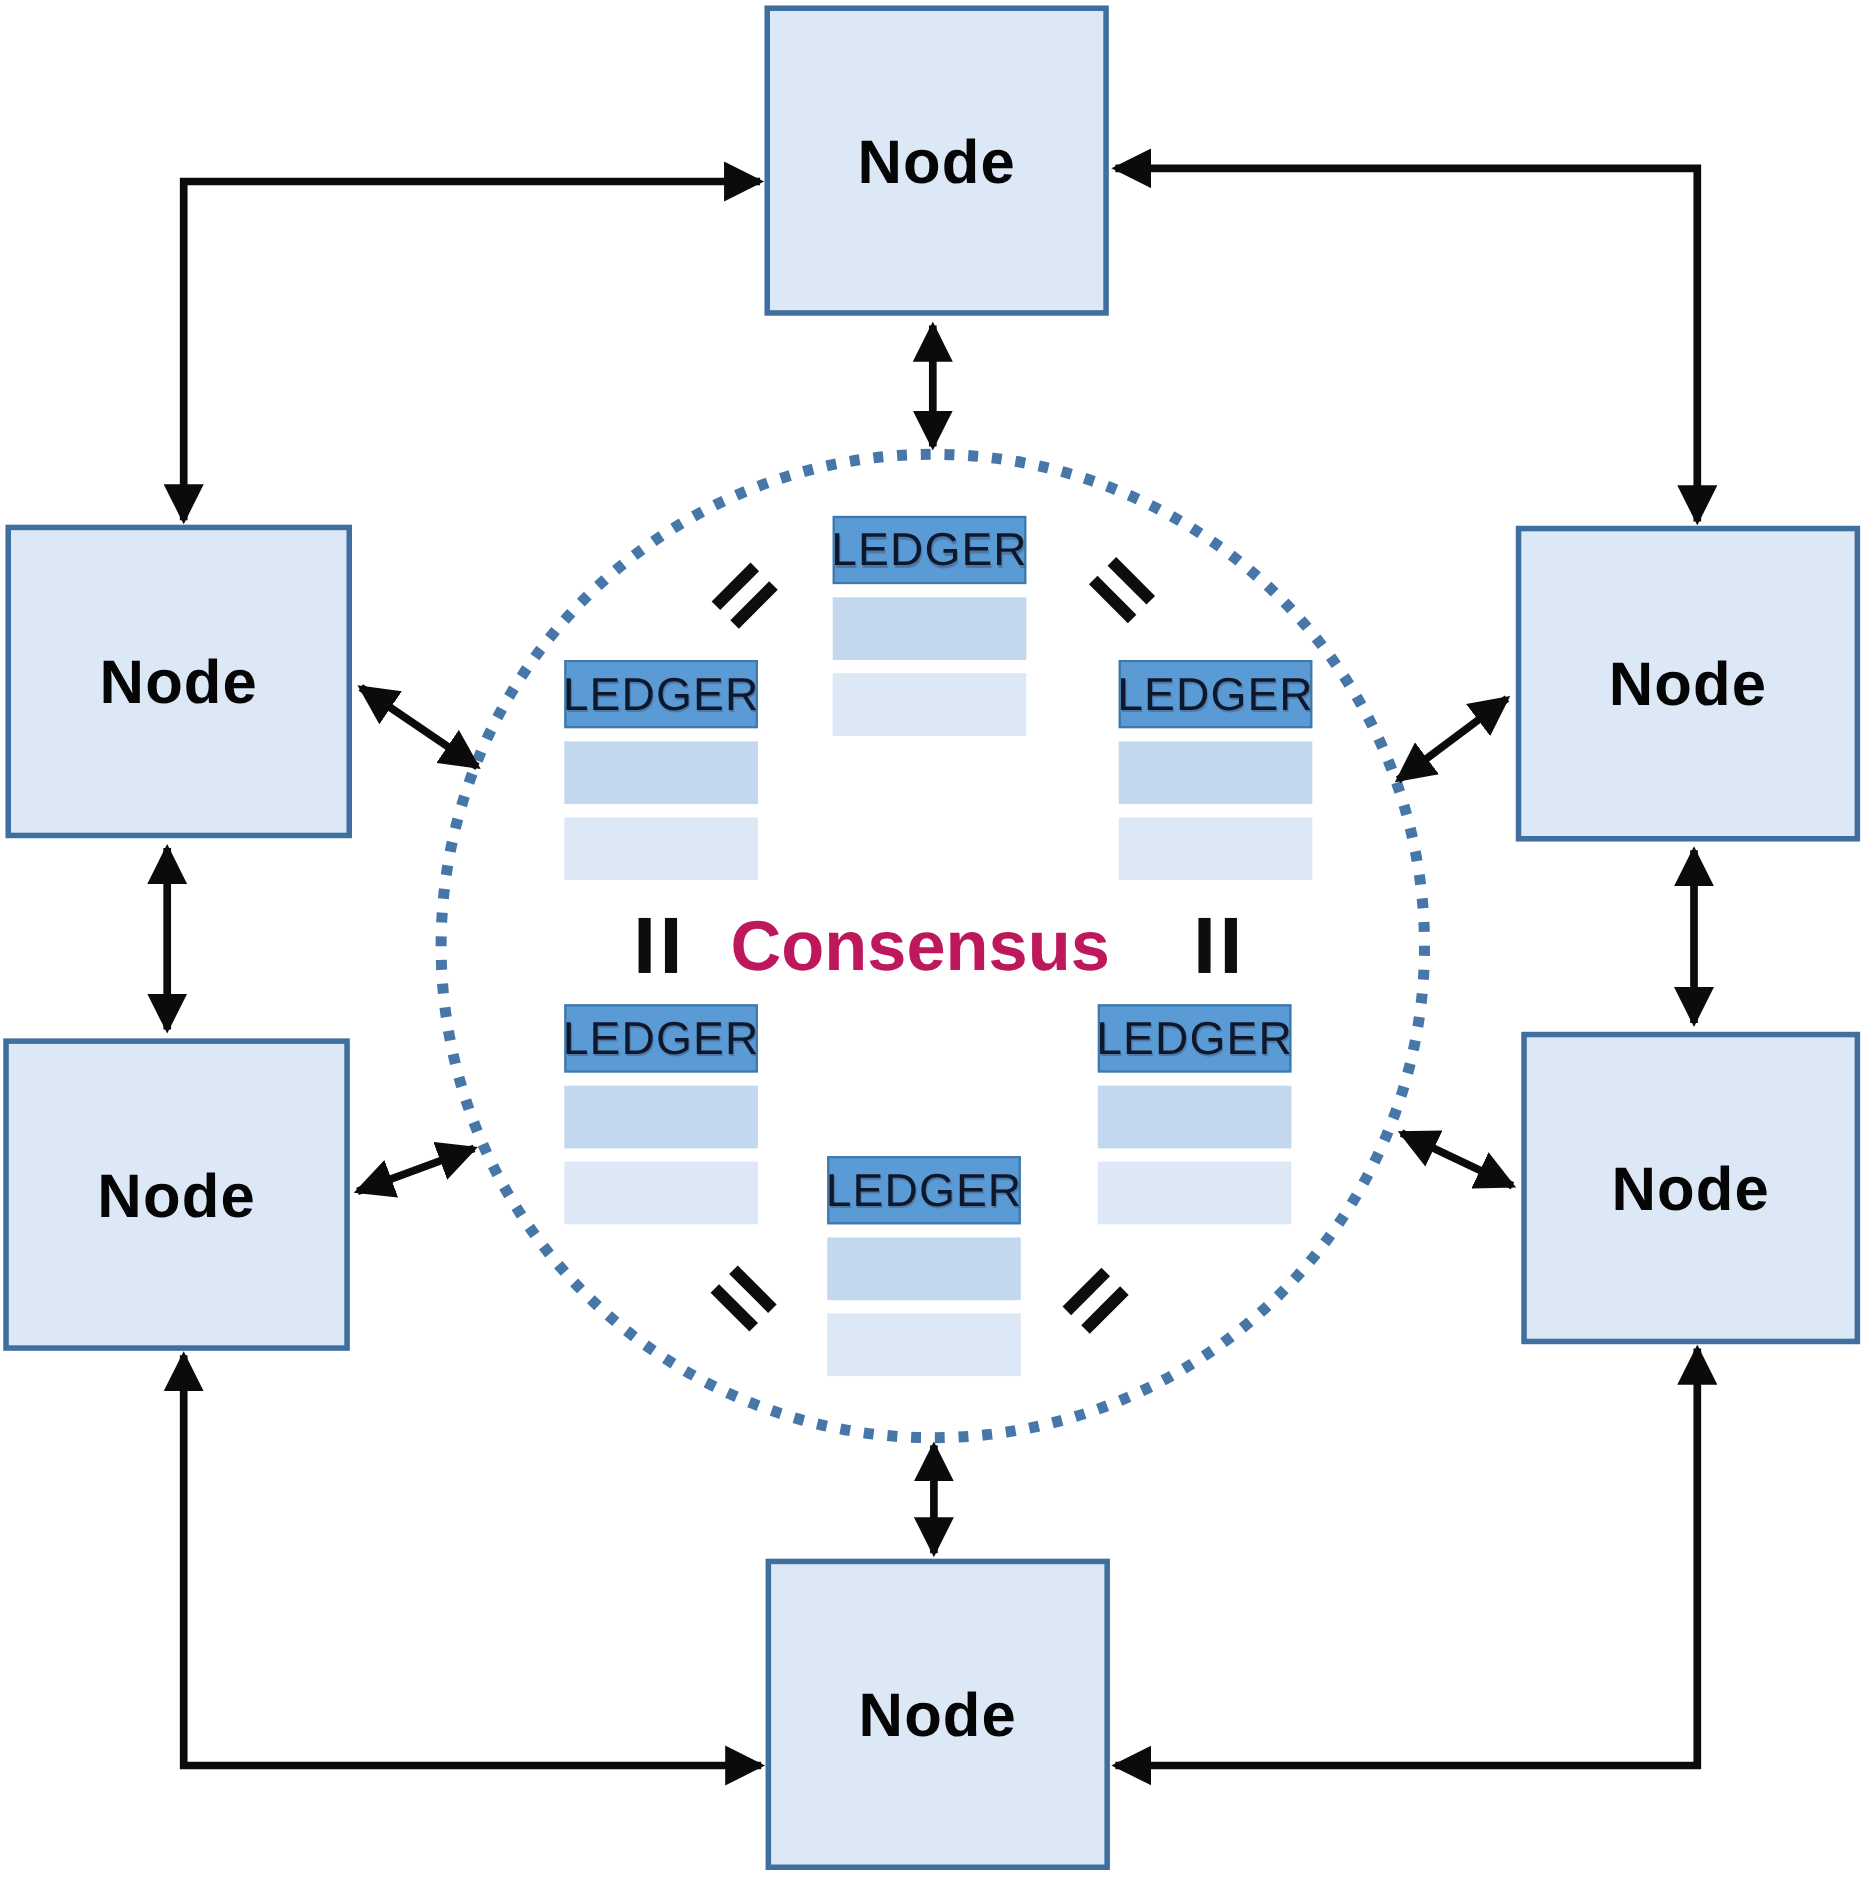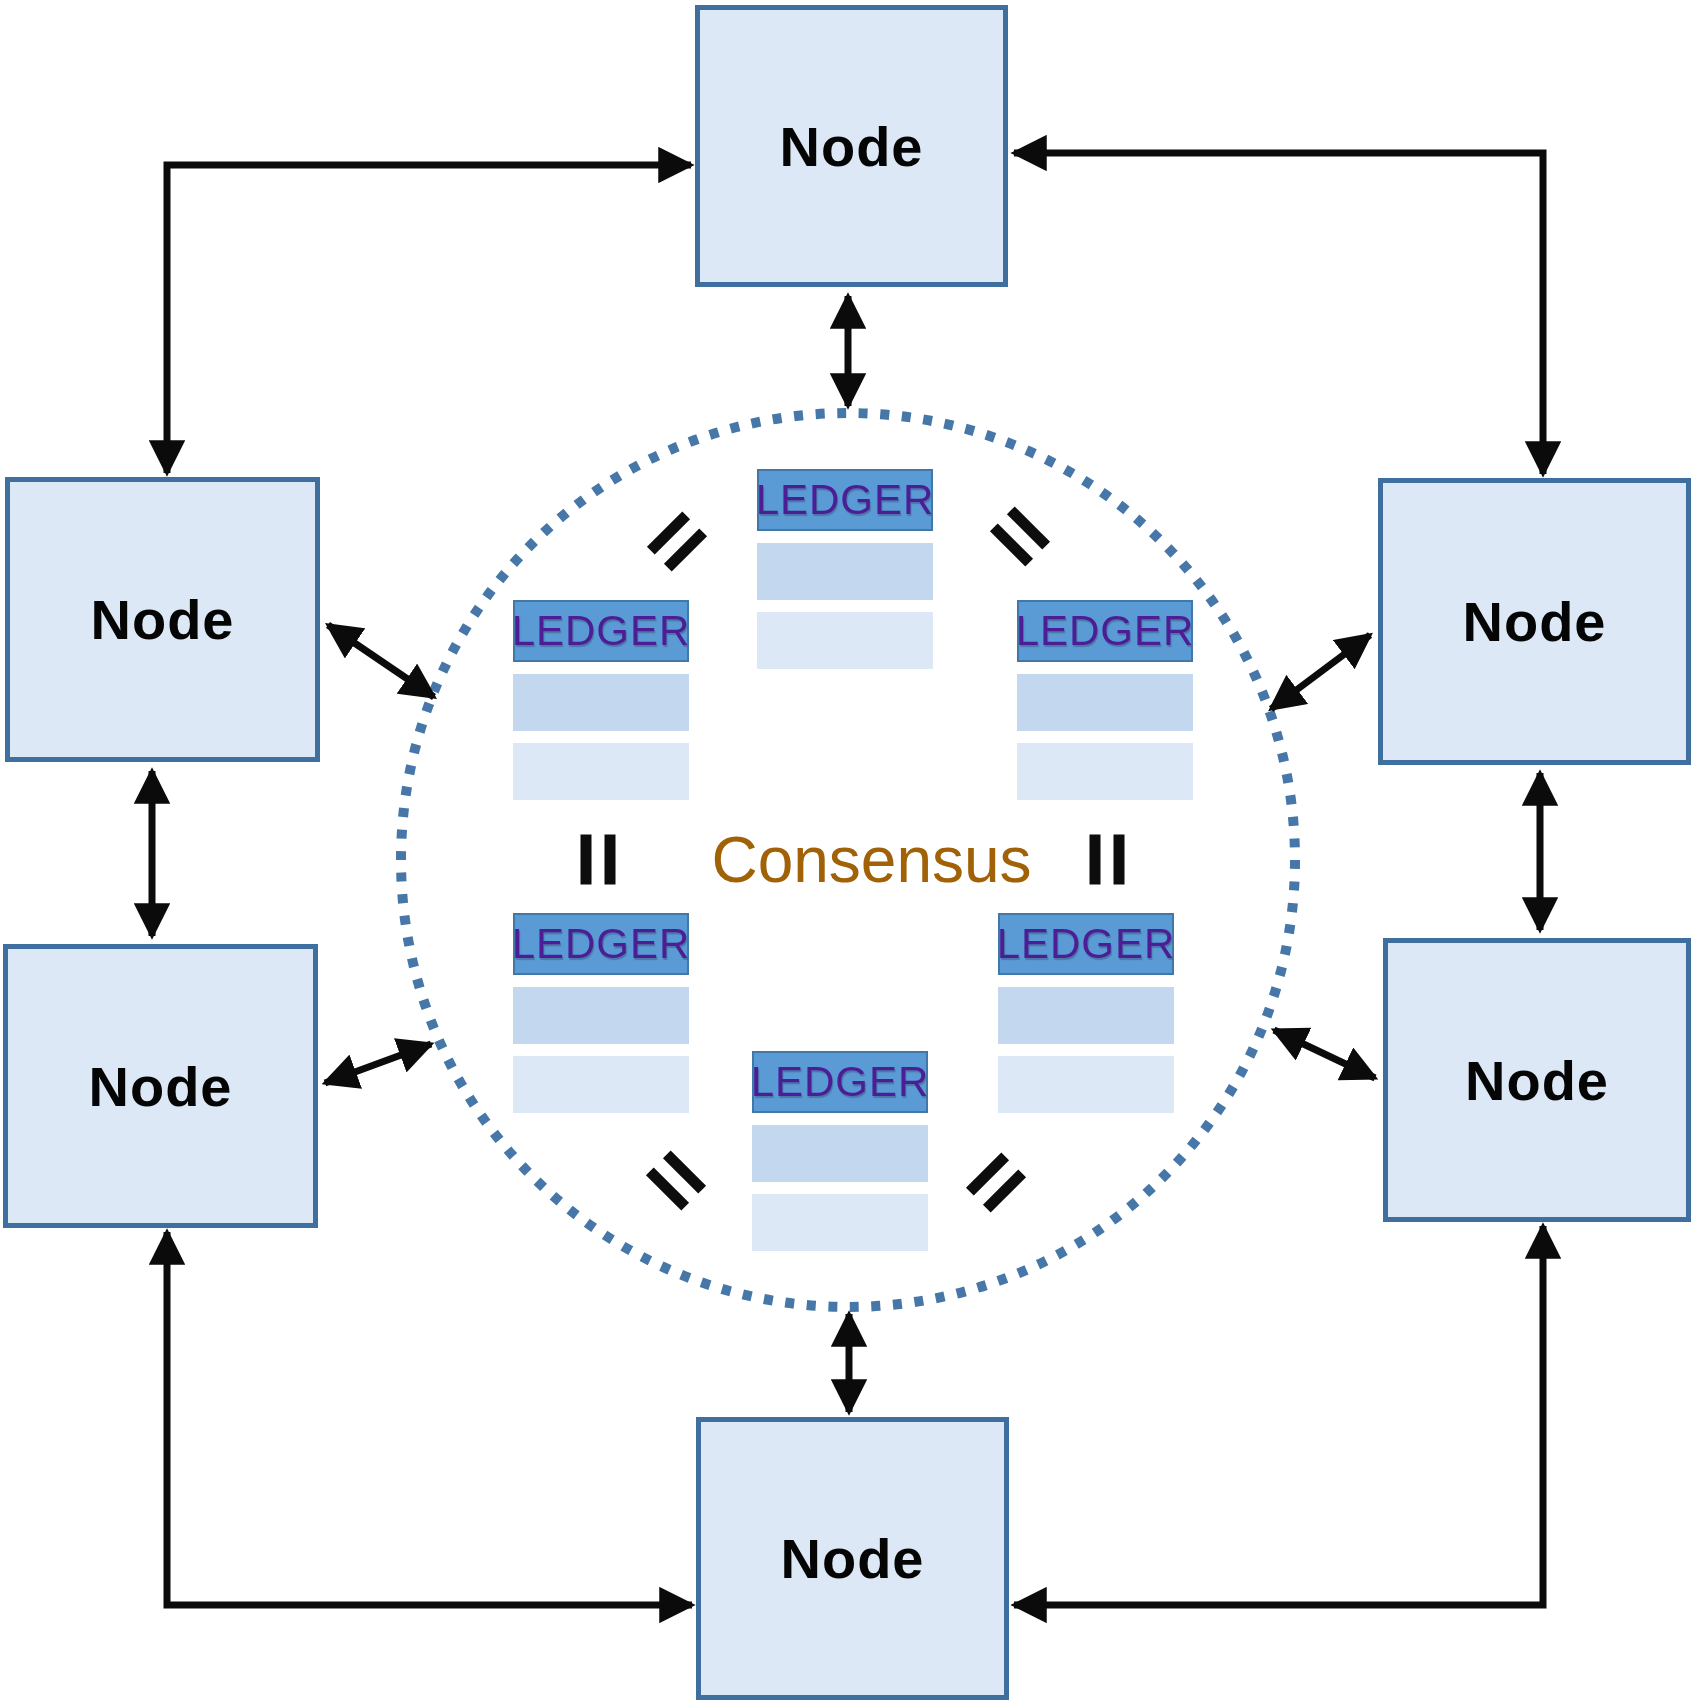--- a/index.html
+++ b/index.html
@@ -27,37 +27,37 @@
   #node-right-upper{left:1378px;top:478px;width:313px;height:287px;}
   #node-left-lower {left:3px;  top:944px; width:315px;height:284px;}
   #node-right-lower{left:1383px;top:938px;width:308px;height:284px;}
   #node-bottom     {left:696px;top:1417px;width:313px;height:283px;}
   
   .ledger{position:absolute;z-index:2;width:176px;}
   .ledger .hdr{
     box-sizing:border-box;height:62px;width:100%;
     background:#5b9bd5;border:2px solid #4178a8;
     display:flex;align-items:center;justify-content:center;
-    color:#4c1d95;font-size:42px;letter-spacing:1px;
+    color:#0f172a;font-size:42px;letter-spacing:1px;
     text-shadow:1px 2px 1px rgba(60,90,130,0.55);
   }
   .ledger .row{height:57px;width:100%;margin-top:12px;}
   .ledger .r1{background:#c3d8ee;}
   .ledger .r2{background:#dce8f6;}
   #ledger-top-center  {left:757px; top:469px;}
   #ledger-mid-left    {left:513px; top:600px;}
   #ledger-mid-right   {left:1017px;top:600px;}
   #ledger-low-left    {left:513px; top:913px;}
   #ledger-low-right   {left:998px; top:913px;}
   #ledger-bottom-center{left:752px;top:1051px;}
   
   #consensus{
-    position:absolute;z-index:2;left:639px;top:820px;width:465px;height:80px;
+    position:absolute;z-index:2;left:604px;top:820px;width:465px;height:80px;
     display:flex;align-items:center;justify-content:center;
-    font-size:64px;font-weight:normal;color:#a16207;
+    font-size:64px;font-weight:bold;color:#be185d;
   }
   
   .eq{
     position:absolute;z-index:2;width:50px;height:35px;
     display:flex;flex-direction:column;justify-content:space-between;
   }
   .eq i{display:block;height:11px;width:100%;background:#0d0d0d;}
   #eq-upper-left {left:652px; top:524px; transform:rotate(-45deg);}
   #eq-upper-right{left:995px; top:519px; transform:rotate(45deg);}
   #eq-mid-left   {left:573px; top:842px; transform:rotate(90deg);}

